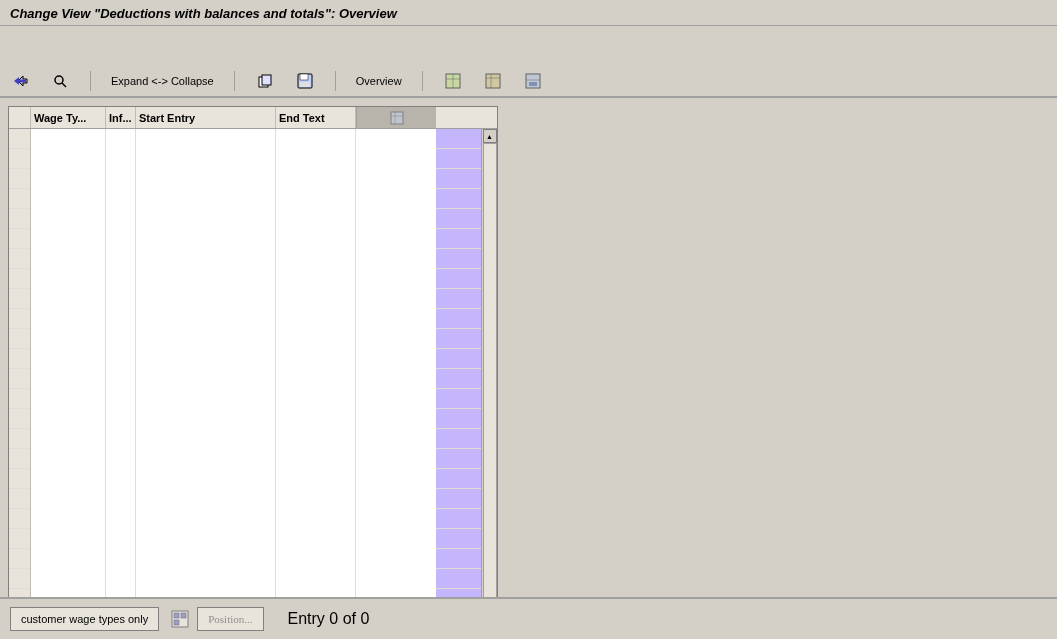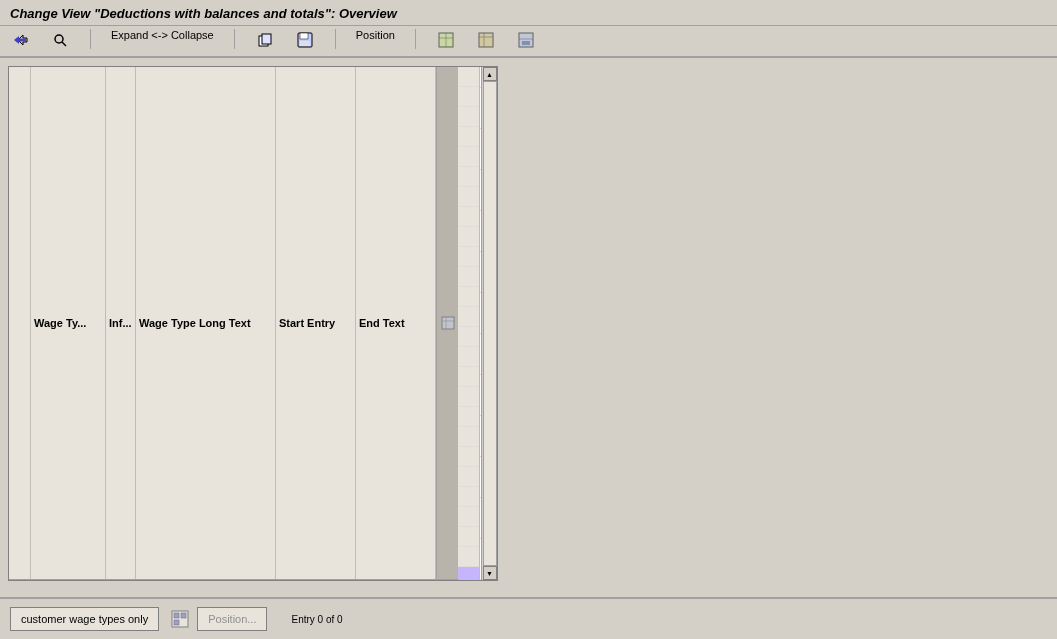--- a/index.html
+++ b/index.html
@@ -17,24 +17,25 @@
       font-weight: bold;
       font-style: italic;
       font-size: 13px;
       color: #000;
       border-bottom: 1px solid #a0a0a0;
     }
     .toolbar {
       background: #d4d0c8;
       padding: 3px 8px;
       display: flex;
-      align-items: flex-start;
+      align-items: center;
       gap: 16px;
       border-bottom: 2px solid #a0a0a0;
       height: 32px;
+      margin-top: 40px;
     }
     .toolbar-btn {
       background: #d4d0c8;
       border: 1px solid transparent;
       padding: 1px 2px;
       cursor: pointer;
       display: flex;
       align-items: center;
       justify-content: center;
       font-size: 11px;
@@ -59,21 +60,21 @@
       display: flex;
       flex-direction: column;
       height: calc(639px - 30px - 36px - 42px);
     }
     .table-container {
       border: 1px solid #808080;
       background: #c4b5fd;
       width: 490px;
       height: 100%;
       display: flex;
-      flex-direction: row;
+      flex-direction: column;
     }
     .table-header {
       display: grid;
       grid-template-columns: 22px 75px 30px 140px 80px 80px 22px;
       background: #e8e4dc;
       border-bottom: 1px solid #a0a0a0;
       min-height: 22px;
     }
     .col-header {
       padding: 2px 3px;
@@ -180,23 +181,24 @@
       font-size: 11px;
       color: #000;
       cursor: pointer;
       height: 24px;
       display: flex;
       align-items: center;
     }
     .status-button.disabled {
       color: #a0a0a0;
       cursor: default;
+      font-family: Liberation Serif, serif;
     }
     .status-text {
-      font-size: 10px;
+      font-size: 16px;
       color: #000;
       margin-left: 16px;
     }
     
     .icon-box {
       display: inline-flex;
       align-items: center;
       justify-content: center;
       width: 18px;
       height: 18px;
@@ -249,21 +251,21 @@
       <svg width="16" height="16" viewBox="0 0 16 16">
         <rect x="1" y="1" width="14" height="14" rx="1" fill="#c0d0ff" stroke="#000" stroke-width="1"></rect>
         <rect x="3" y="1" width="8" height="6" fill="#fff" stroke="#000" stroke-width="0.5"></rect>
         <rect x="3" y="9" width="10" height="5" fill="#e0e0e0"></rect>
       </svg>
     </span>
   </button>
 
   <div class="toolbar-separator"></div>
 
-  <span class="toolbar-label">Position</span>
+  <span class="toolbar-label">Overview</span>
 
   <div class="toolbar-separator"></div>
 
   <button class="toolbar-btn">
     <span class="icon-box">
       <svg width="16" height="16" viewBox="0 0 16 16">
         <rect x="1" y="1" width="14" height="14" fill="#c8d8a0" stroke="#606060" stroke-width="1"></rect>
         <line x1="1" y1="6" x2="15" y2="6" stroke="#606060" stroke-width="0.5"></line>
         <line x1="8" y1="1" x2="8" y2="15" stroke="#606060" stroke-width="0.5"></line>
       </svg>
@@ -290,21 +292,20 @@
 
 </div>
 
 <div class="main-content" style="position:relative; height: calc(639px - 30px - 34px - 44px);">
   <div class="table-container">
 
     <div class="table-header">
       <div class="col-header" style="border-right:1px solid #c0bdb5;"></div>
       <div class="col-header">Wage Ty...</div>
       <div class="col-header">Inf...</div>
-      <div class="col-header">Wage Type Long Text</div>
       <div class="col-header">Start Entry</div>
       <div class="col-header">End Text</div>
       <div class="col-header" style="background:#b8b4ac; border-left:1px solid #a0a0a0; cursor:pointer;">
         <svg width="14" height="14" viewBox="0 0 14 14">
           <rect x="1" y="1" width="12" height="12" fill="#c0c4cc" stroke="#808080" stroke-width="1"></rect>
           <line x1="1" y1="5" x2="13" y2="5" stroke="#808080" stroke-width="0.5"></line>
           <line x1="5" y1="1" x2="5" y2="13" stroke="#808080" stroke-width="0.5"></line>
         </svg>
       </div>
     </div>

